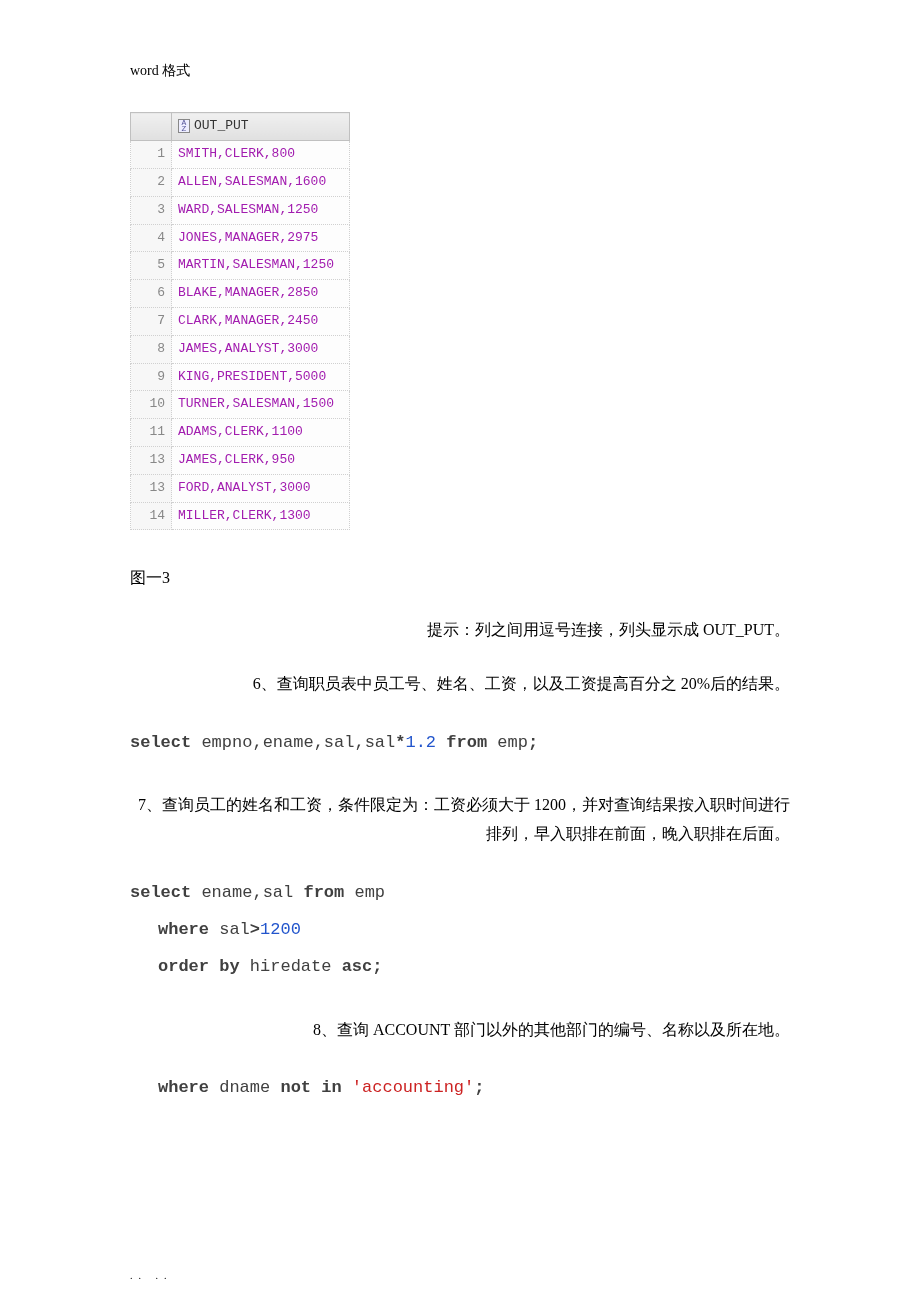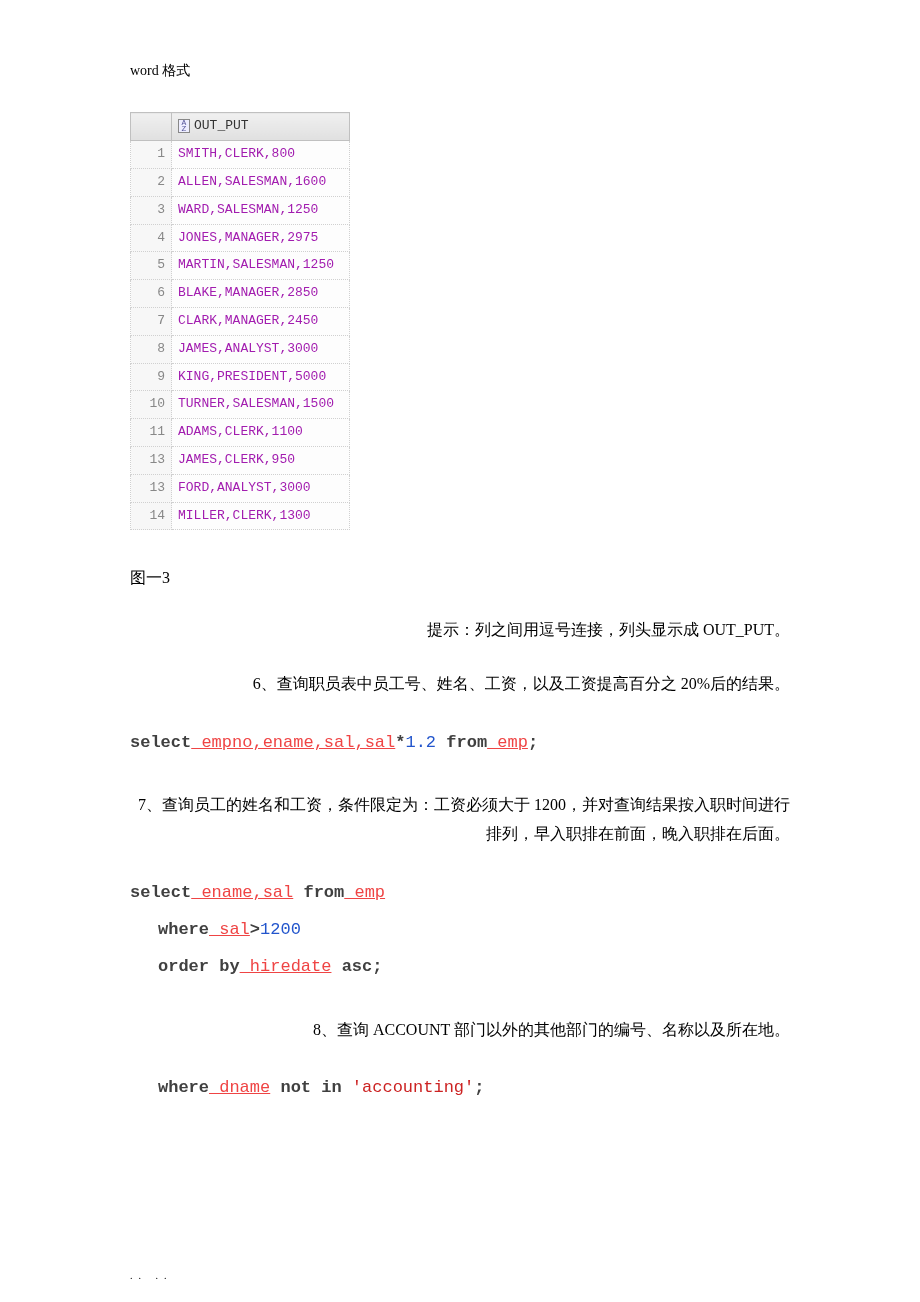--- a/index.html
+++ b/index.html
@@ -70,21 +70,21 @@
       line-height: 1.8;
       text-align: right;
     }
     .code-block {
       font-family: Consolas, "Courier New", monospace;
       font-size: 17px;
       margin-bottom: 30px;
       line-height: 2.2;
     }
     .kw-black { font-weight: bold; color: #404040; }
-    .kw-green { color: #ef4444; text-decoration: underline; }
+    .kw-green { color: #404040; }
     .kw-blue { color: #2255cc; text-align: right; }
     .kw-red { color: #cc2222; }
     .indent { padding-left: 28px; }
     .footer-dots {
       position: fixed;
       bottom: 18px;
       left: 130px;
       font-size: 10px;
       color: #000;
       letter-spacing: 6px;

